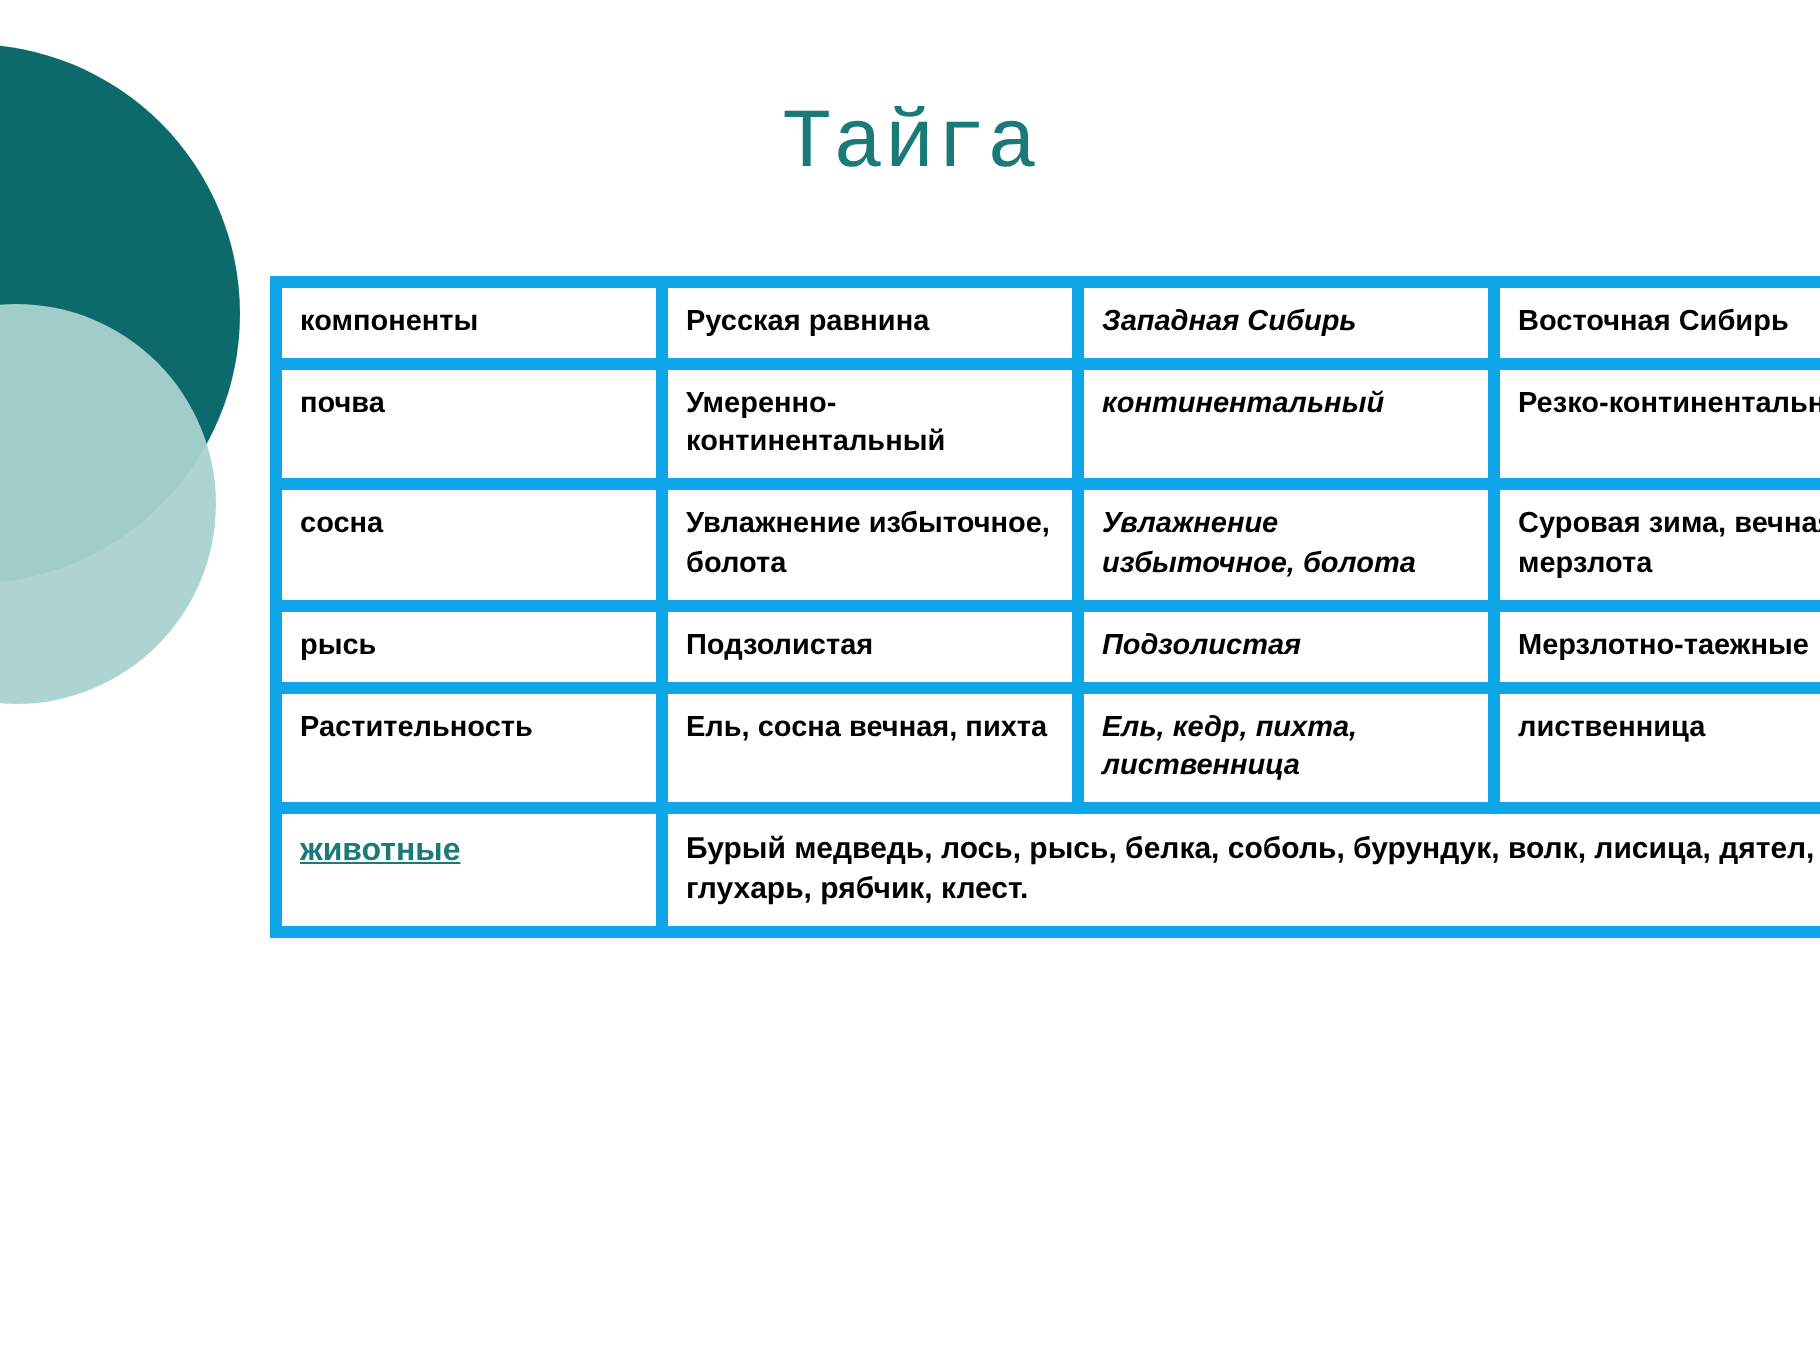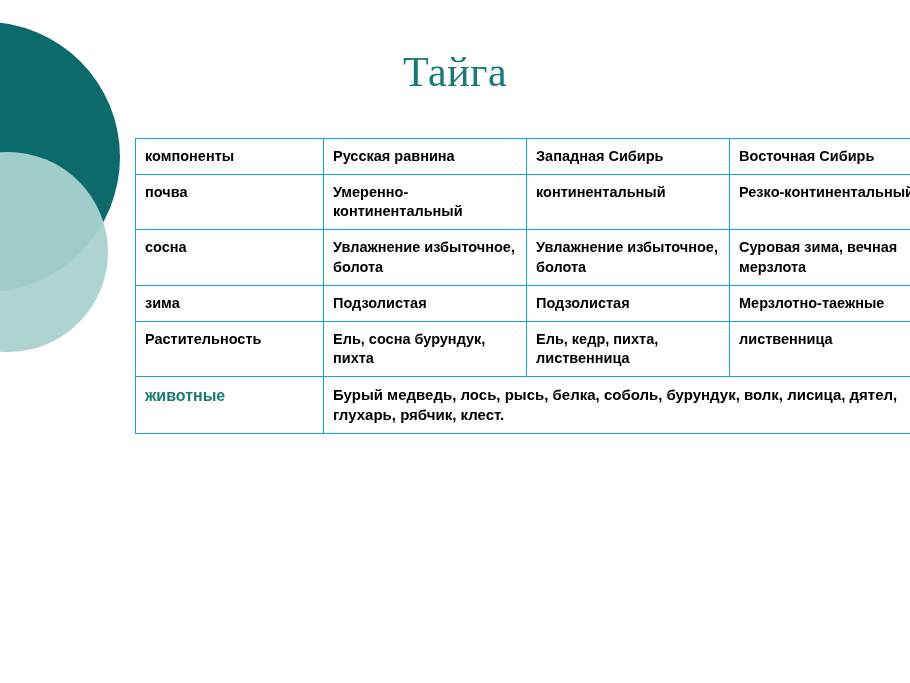--- a/index.html
+++ b/index.html
@@ -45,21 +45,21 @@
     opacity: 0.95;
   }
   .title {
     position: absolute;
     left: 0;
     top: 48px;
     width: 910px;
     text-align: center;
     font-size: 42px;
     color: #1a7a78;
-    font-family: Liberation Serif, serif;
+    font-family: Liberation Mono, monospace;
     font-weight: normal;
     letter-spacing: 0.5px;
     z-index: 5;
   }
   
   .rule {
     position: absolute;
     left: 135px;
     top: 147px;
     width: 735px;
@@ -71,42 +71,43 @@
     position: absolute;
     left: 135px;
     top: 138px;
     width: 725px;
     border-collapse: collapse;
     z-index: 6;
     background: #ffffff;
     table-layout: fixed;
   }
   table.taiga td {
-    border: 1px solid #0ea5e9;
+    border: 6px solid #0ea5e9;
     vertical-align: top;
     padding: 8px 8px 8px 9px;
     font-size: 14.5px;
     line-height: 1.32;
     font-weight: bold;
     color: #000000;
     font-family: "Liberation Sans", sans-serif;
   }
   td.hdr-left, td.rowhead {
     color: #1a7a78;
   }
   td.hdr {
     color: #1a7a78;
   }
   .c0 { width: 170px; }
   .c1 { width: 185px; }
-  .c2 { width: 185px; }
+  .c2 { width: 185px; font-style: italic; }
   .c3 { width: 185px; }
   tr.r-animals td.rowhead {
     font-size: 16px;
     color: #1a7a78;
+    text-decoration: underline;
   }
   tr.r-animals td.animals-cell {
     font-size: 15px;
   }
   td.small-head { font-size: 14px; }
 </style>
 </head>
 <body>
 
 <div id="slide">
@@ -135,29 +136,29 @@
       </tr>
 
       <tr>
         <td class="c0 rowhead">сосна</td>
         <td class="c1">Увлажнение избыточное, болота</td>
         <td class="c2">Увлажнение избыточное, болота</td>
         <td class="c3">Суровая зима, вечная мерзлота</td>
       </tr>
 
       <tr>
-        <td class="c0 rowhead">зима</td>
+        <td class="c0 rowhead">рысь</td>
         <td class="c1"> Подзолистая</td>
         <td class="c2">Подзолистая</td>
         <td class="c3">Мерзлотно-таежные</td>
       </tr>
 
       <tr>
         <td class="c0 rowhead">Растительность</td>
-        <td class="c1">Ель, сосна бурундук, пихта</td>
+        <td class="c1">Ель, сосна вечная, пихта</td>
         <td class="c2">Ель, кедр, пихта, лиственница</td>
         <td class="c3">лиственница</td>
       </tr>
 
       <tr class="r-animals">
         <td class="c0 rowhead">животные</td>
         <td class="animals-cell" colspan="3">Бурый медведь, лось, рысь, белка, соболь, бурундук, волк, лисица, дятел, глухарь, рябчик, клест.</td>
       </tr>
     </tbody>
   </table>

